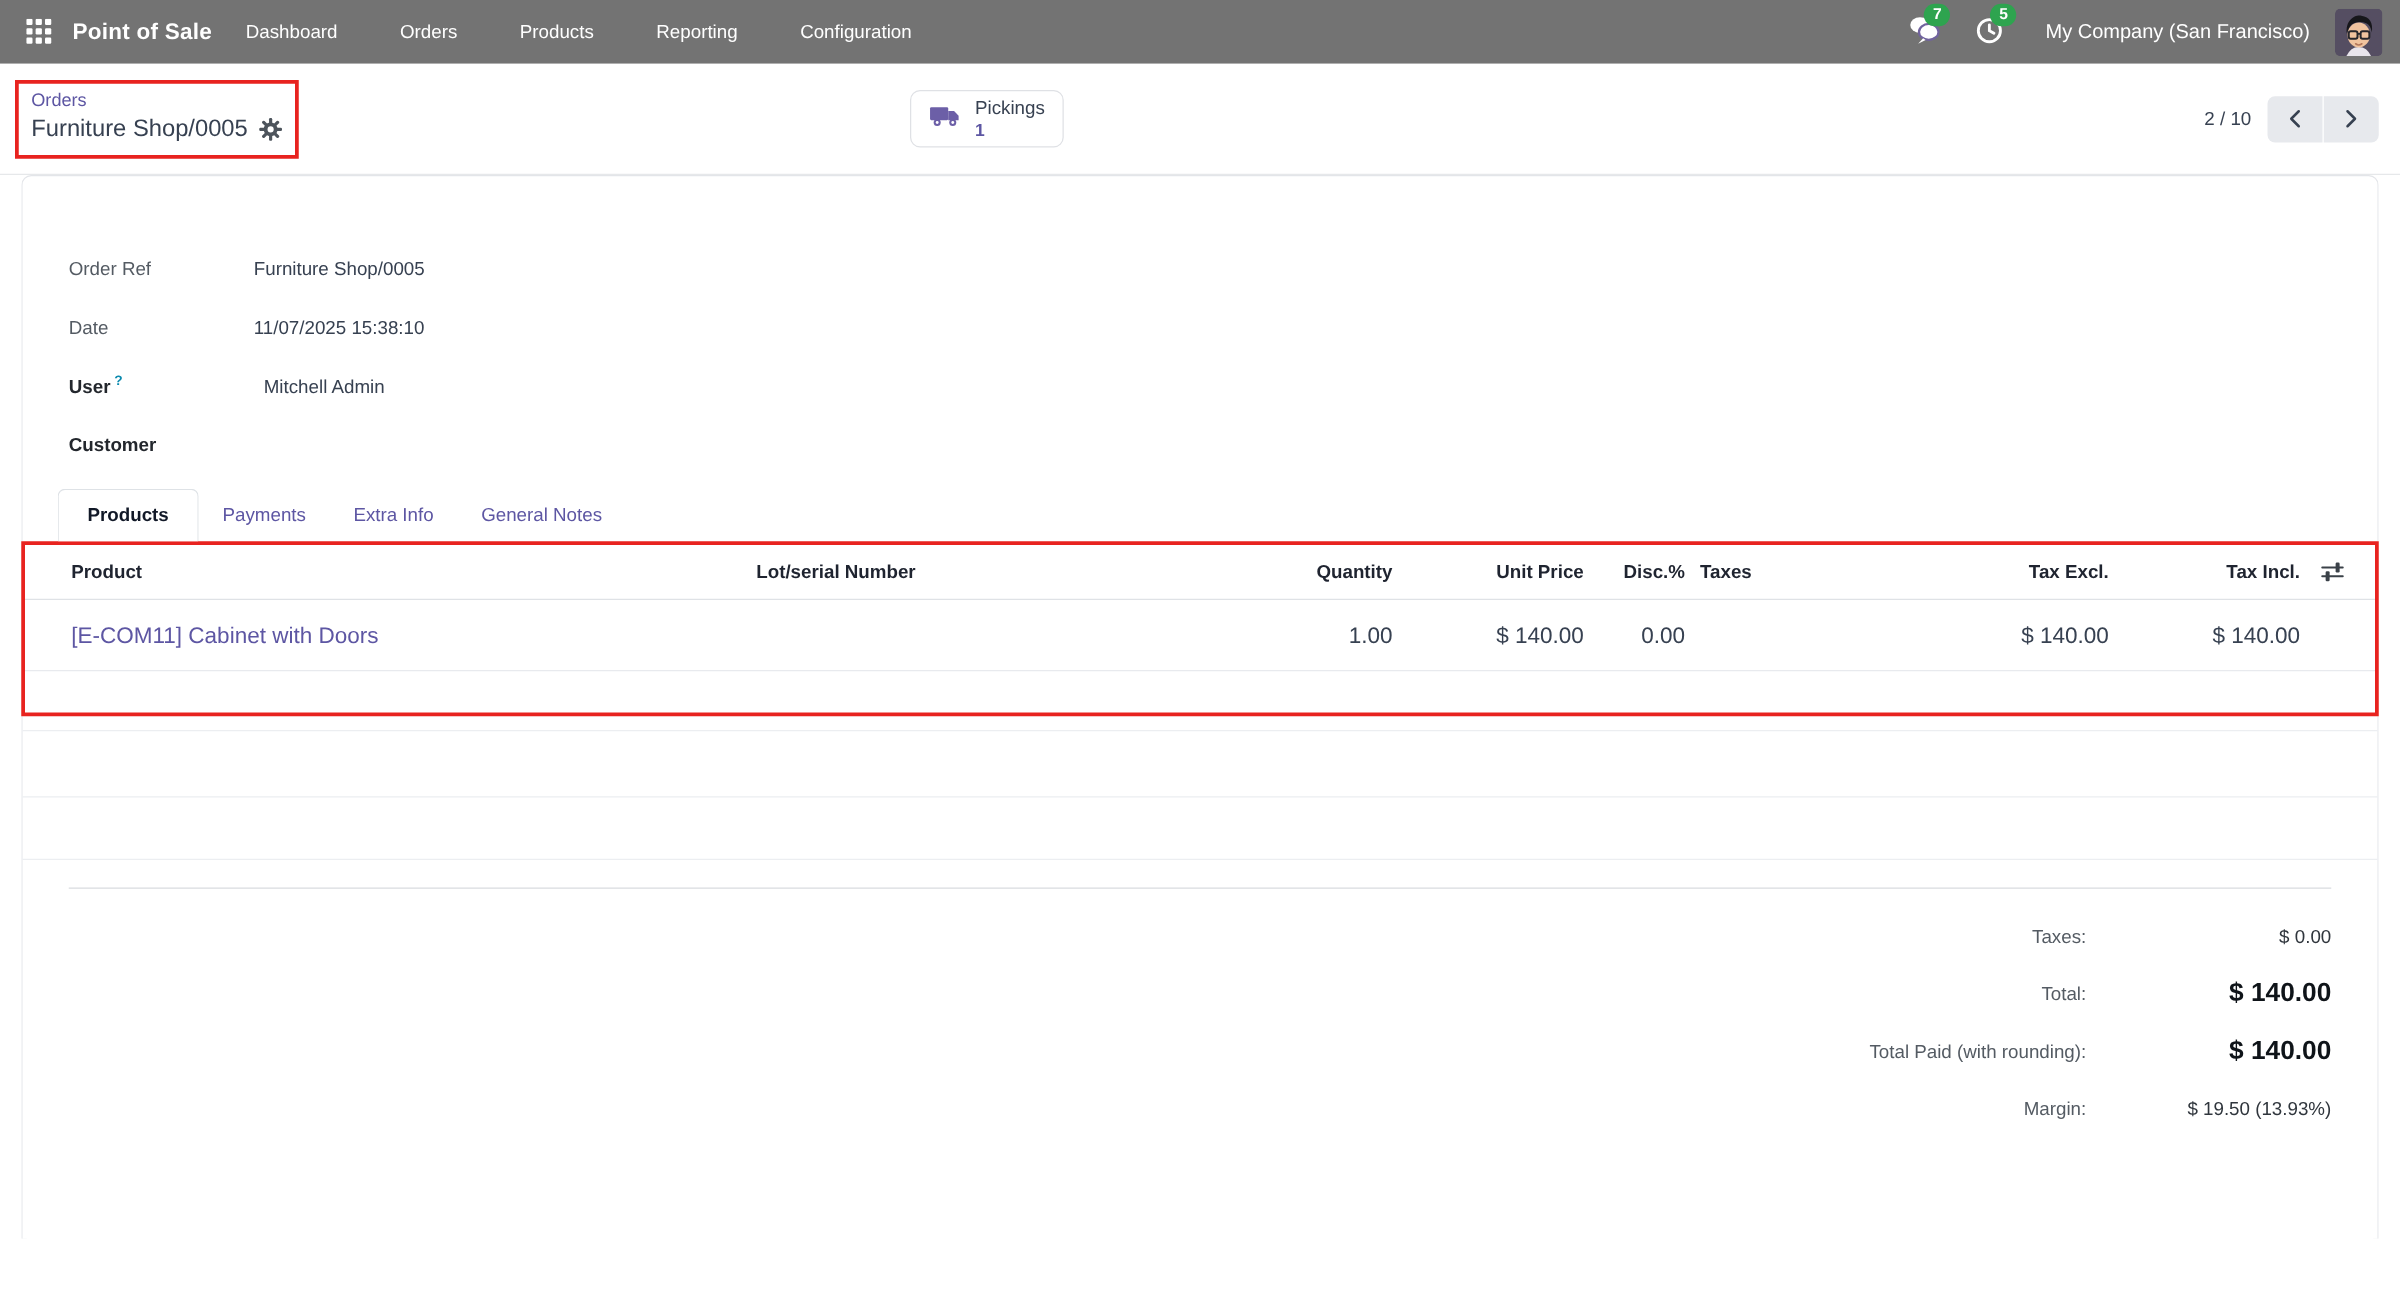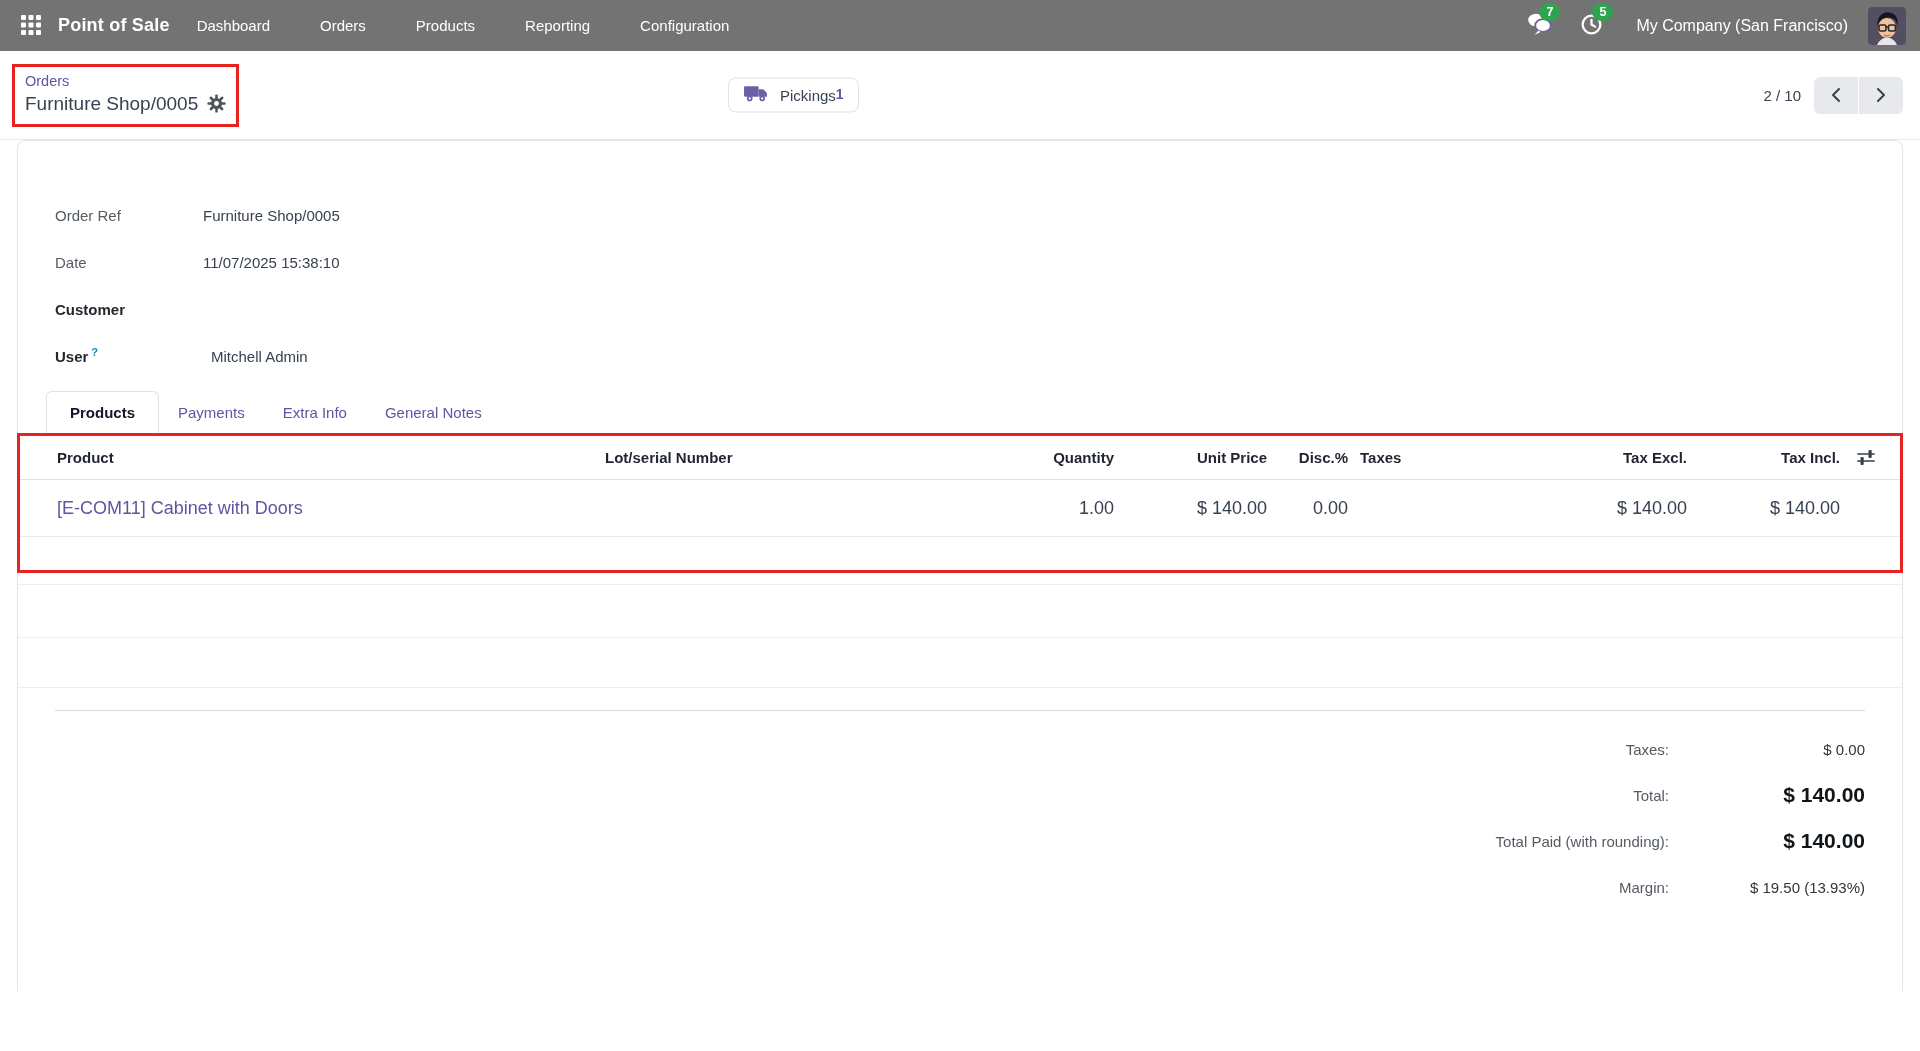--- a/index.html
+++ b/index.html
@@ -39,21 +39,21 @@
   .bc-parent { font-size:14.5px; color:#5D56A3; cursor:pointer; line-height:20px; }
   .bc-current-row { display:flex; align-items:center; gap:9px; }
   .bc-current { font-size:19px; color:#374151; line-height:26px; }
   .gear-btn { cursor:pointer; display:flex; align-items:center; }
 
   .pickings-btn {
     position:absolute; left:728px; top:50%; transform:translateY(-50%);
     display:flex; align-items:center; gap:10px; border:1px solid #dfe1e5;
     border-radius:8px; padding:4px 14px; background:#fff; cursor:pointer;
   }
-  .pickings-txt { display:flex; flex-direction:row; align-items:flex-start; }
+  .pickings-txt { display:flex; flex-direction:column; align-items:flex-start; }
   .pickings-label { font-size:15px; color:#374151; line-height:19px; }
   .pickings-count { font-size:14px; color:#5D56A3; font-weight:600; line-height:17px; }
 
   .pager { margin-left:auto; display:flex; align-items:center; }
   .pager-value { font-size:15px; color:#374151; margin-right:13px; }
   .pager-btn {
     width:44px; height:37px; background:#e7e9ed; border:none; display:flex;
     align-items:center; justify-content:center; cursor:pointer;
   }
   .pager-btn.prev { border-radius:6px 0 0 6px; margin-right:1px; }
@@ -248,26 +248,26 @@
 
     <div class="field-row">
       <div class="field-label">Order Ref</div>
       <div class="field-value">Furniture Shop/0005</div>
     </div>
     <div class="field-row">
       <div class="field-label">Date</div>
       <div class="field-value">11/07/2025 15:38:10</div>
     </div>
     <div class="field-row">
+      <div class="field-label bold"><span>User</span><sup class="help-sup">?</sup></div>
+      <div class="field-value" style="margin-left:8px;">Mitchell Admin</div>
+    </div>
+    <div class="field-row">
       <div class="field-label bold">Customer</div>
       <div class="field-value"></div>
-    </div>
-    <div class="field-row">
-      <div class="field-label bold"><span>User</span><sup class="help-sup">?</sup></div>
-      <div class="field-value" style="margin-left:8px;">Mitchell Admin</div>
     </div>
 
     <div class="tabbar">
       <div class="tab active">Products</div>
       <div class="tab">Payments</div>
       <div class="tab">Extra Info</div>
       <div class="tab">General Notes</div>
     </div>
 
     <div class="table-redbox">

